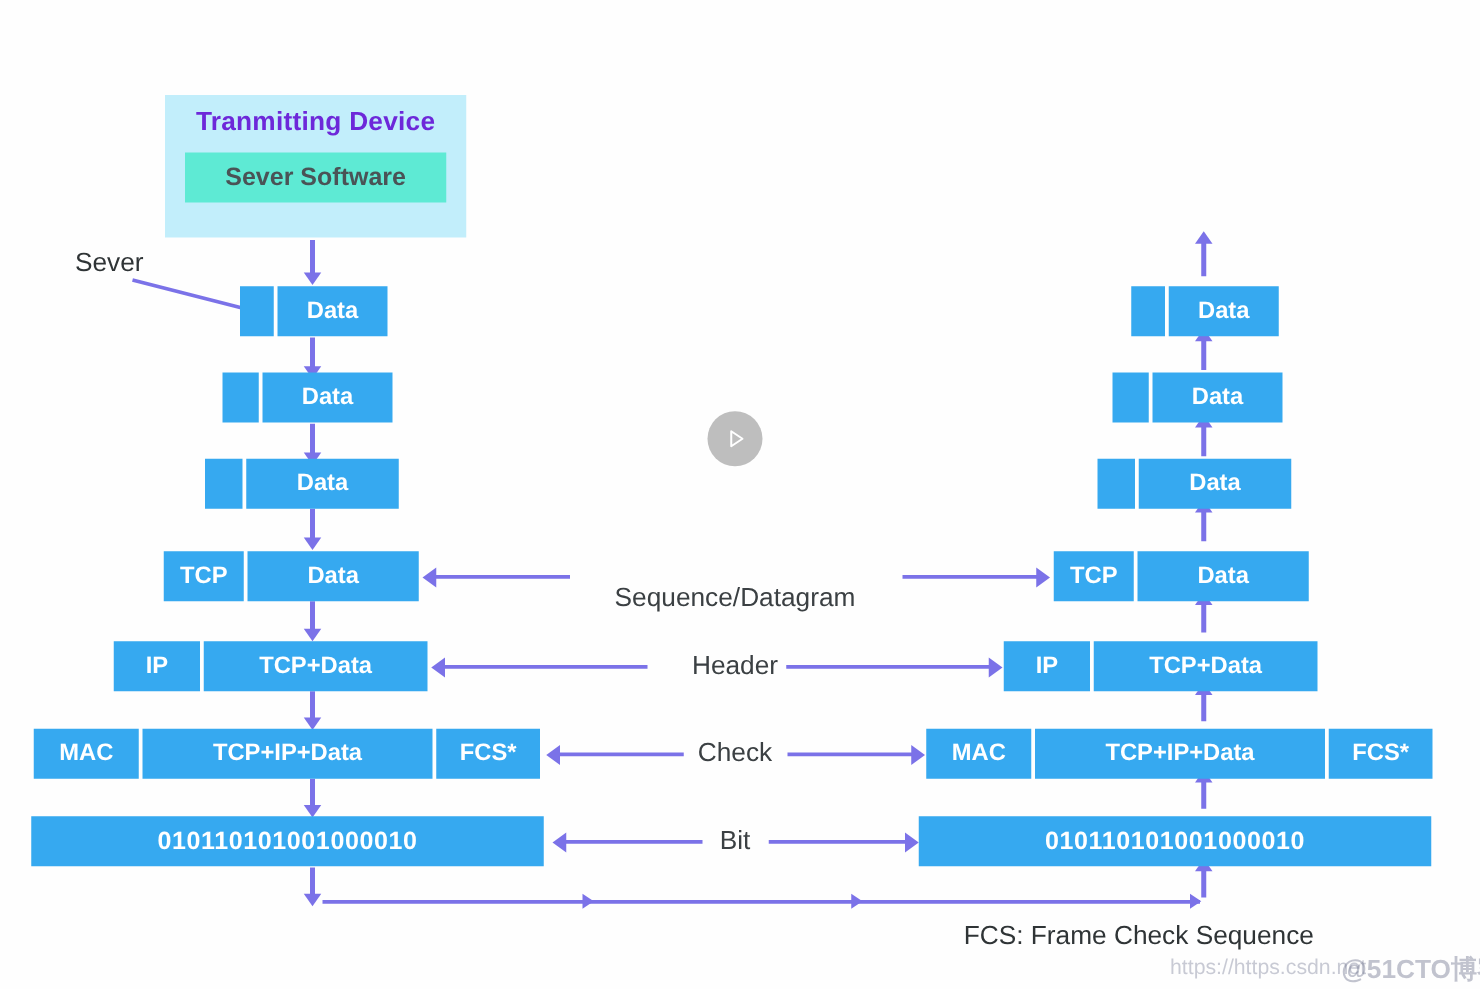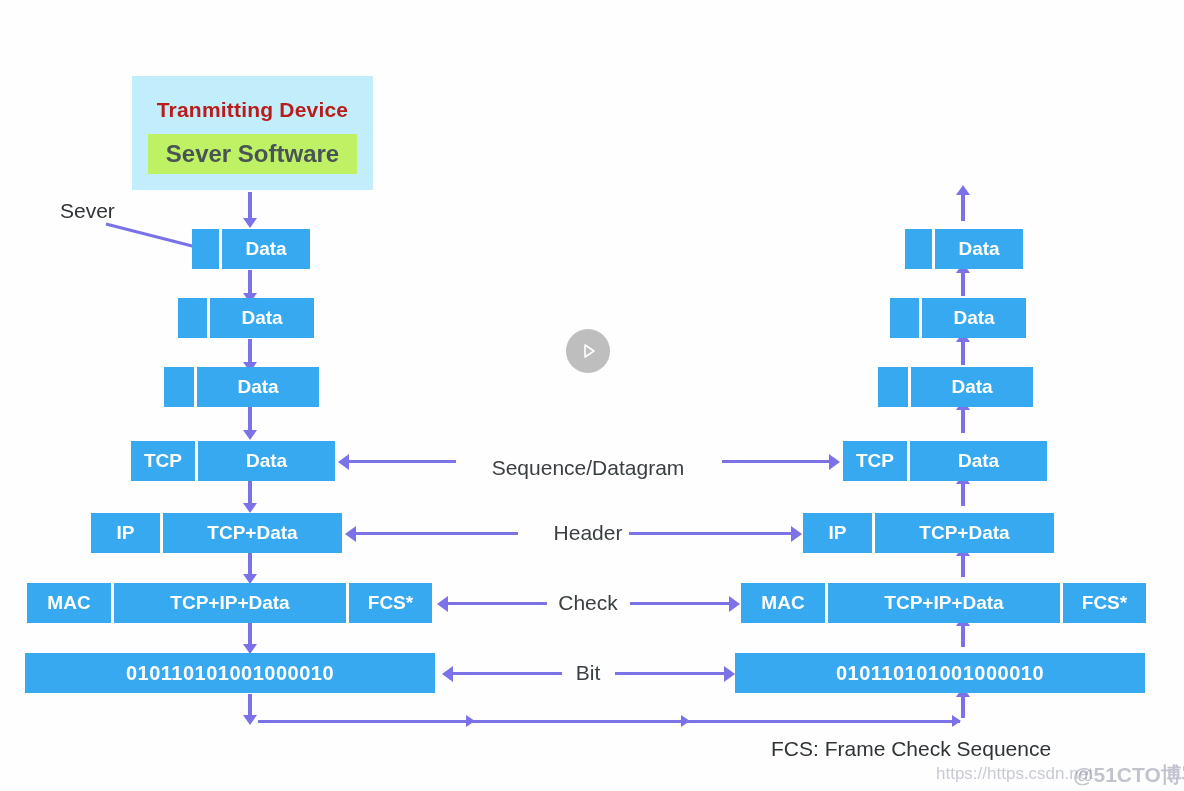--- a/index.html
+++ b/index.html
@@ -25,31 +25,31 @@
   
   .device-panel {
     position: absolute;
     background: #c2eefb;
     display: flex;
     flex-direction: column;
     align-items: center;
     justify-content: flex-start;
   }
   .device-title {
-    color: #b91c1c;
+    color: #6d28d9;
     font-size: 21px;
     font-weight: bold;
     letter-spacing: .2px;
-    margin-top: 22px;
+    margin-top: 10px;
     white-space: nowrap;
   }
   .device-software {
-    background: #bef264;
+    background: #5eead4;
     color: #4a5356;
-    font-size: 24px;
+    font-size: 20px;
     font-weight: bold;
     display: flex;
     align-items: center;
     justify-content: center;
     white-space: nowrap;
   }
 
   
   .pdu-row { position: absolute; height: 40px; }
   .seg {
@@ -272,21 +272,21 @@
   <div class="pdu-row" style="left:0; top:583px; width:1184px;">
     <div class="seg" style="left:741px; width:84px;">MAC</div>
     <div class="seg" style="left:828px; width:232px;">TCP+IP+Data</div>
     <div class="seg" style="left:1063px; width:83px;">FCS*</div>
   </div>
   <div class="pdu-row" style="left:0; top:653px; width:1184px;">
     <div class="seg bits" style="left:735px; width:410px;">010110101001000010</div>
   </div>
 
   <div class="h-arrow left" style="left:348px; top:460px; width:108px;"></div>
-  <div class="center-label" style="left:588px; top:456px;">Sequence/Datagram</div>
+  <div class="center-label" style="left:588px; top:467px;">Sequence/Datagram</div>
   <div class="h-arrow right" style="left:722px; top:460px; width:108px;"></div>
 
   <div class="h-arrow left" style="left:355px; top:532px; width:163px;"></div>
   <div class="center-label" style="left:588px; top:521px;">Header</div>
   <div class="h-arrow right" style="left:629px; top:532px; width:163px;"></div>
 
   <div class="h-arrow left" style="left:447px; top:602px; width:100px;"></div>
   <div class="center-label" style="left:588px; top:591px;">Check</div>
   <div class="h-arrow right" style="left:630px; top:602px; width:100px;"></div>
 

